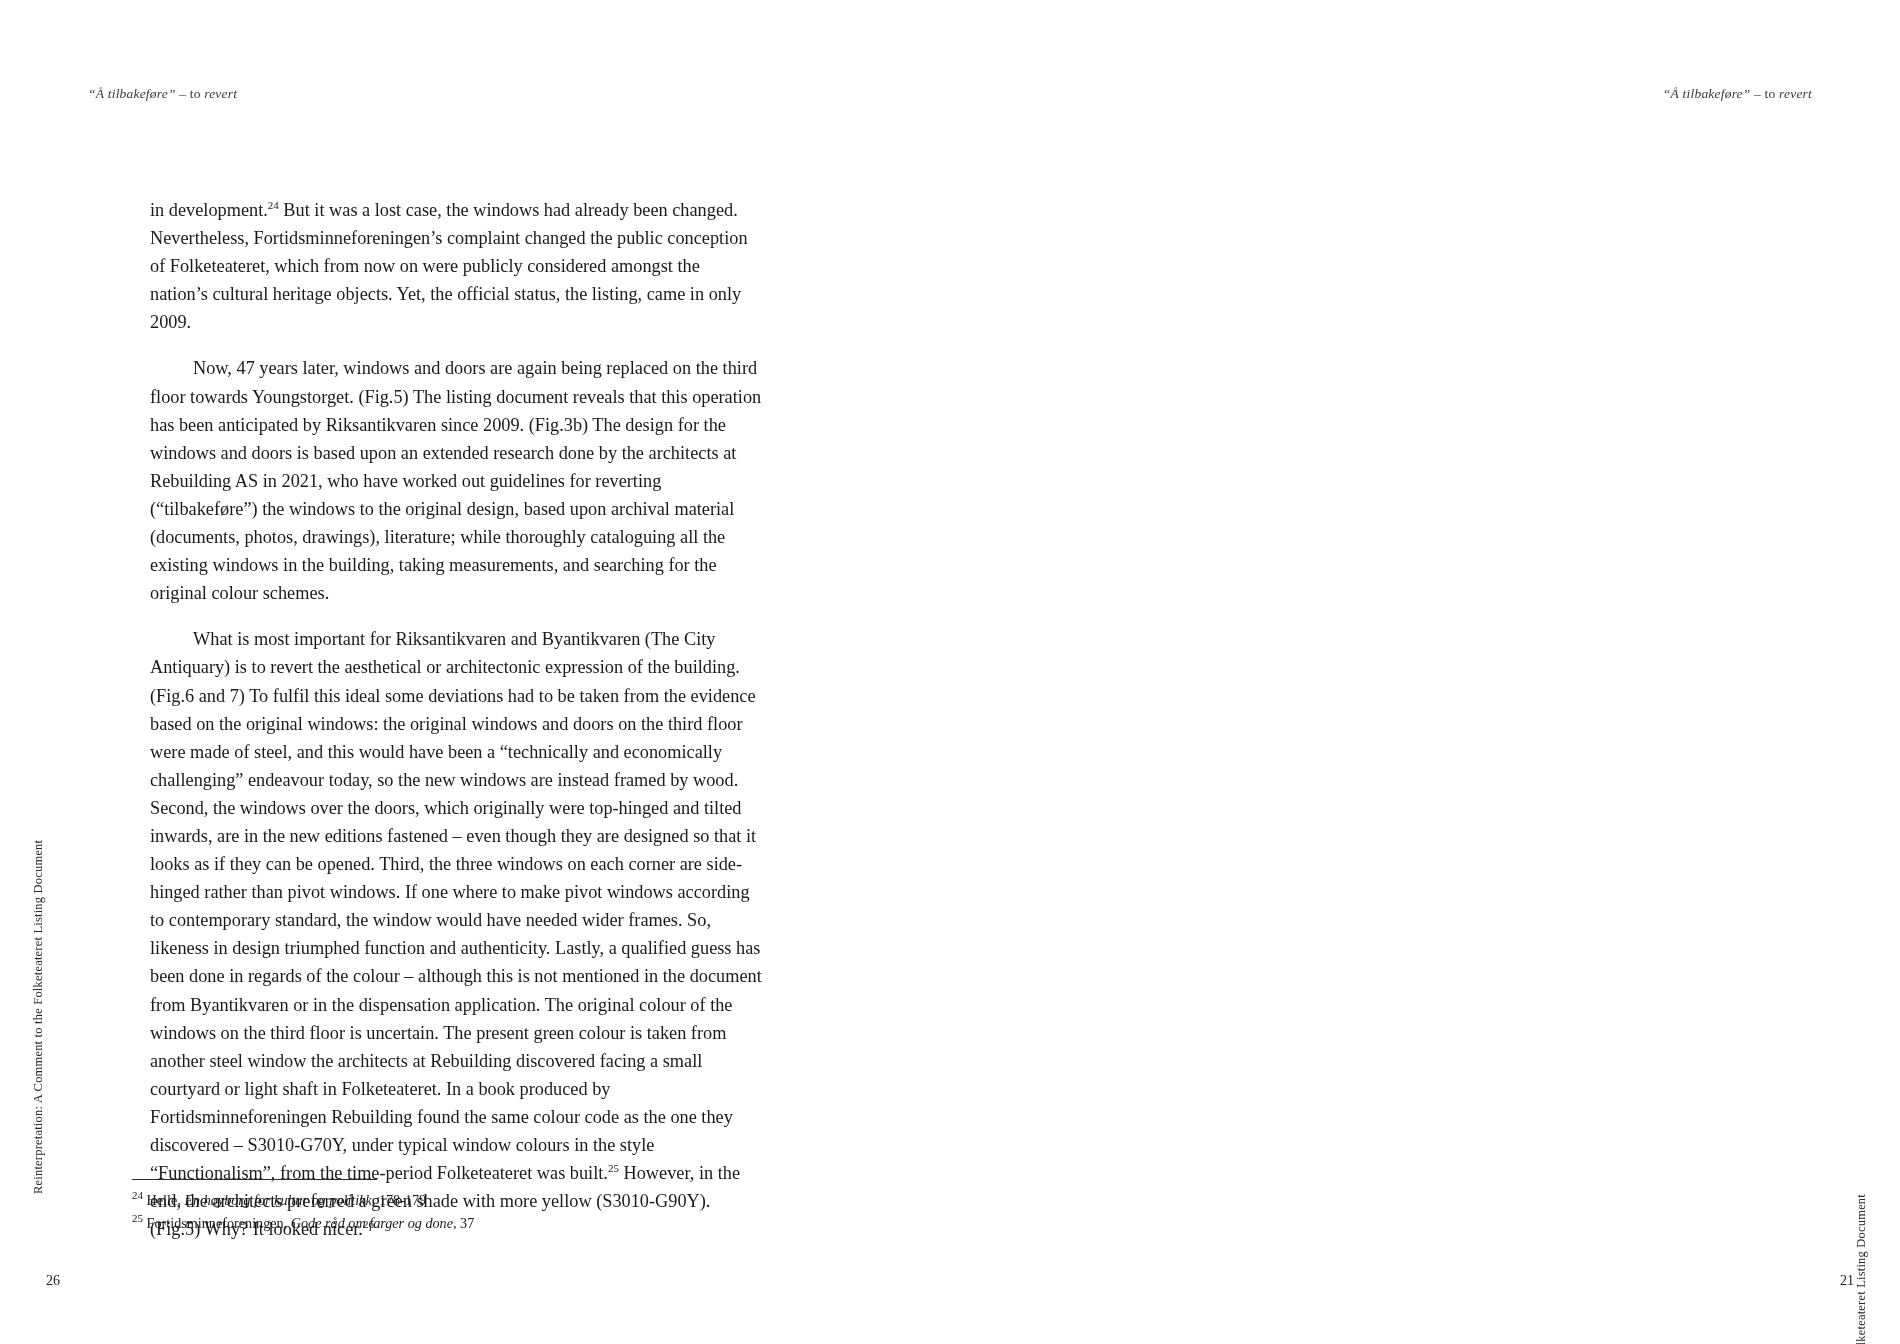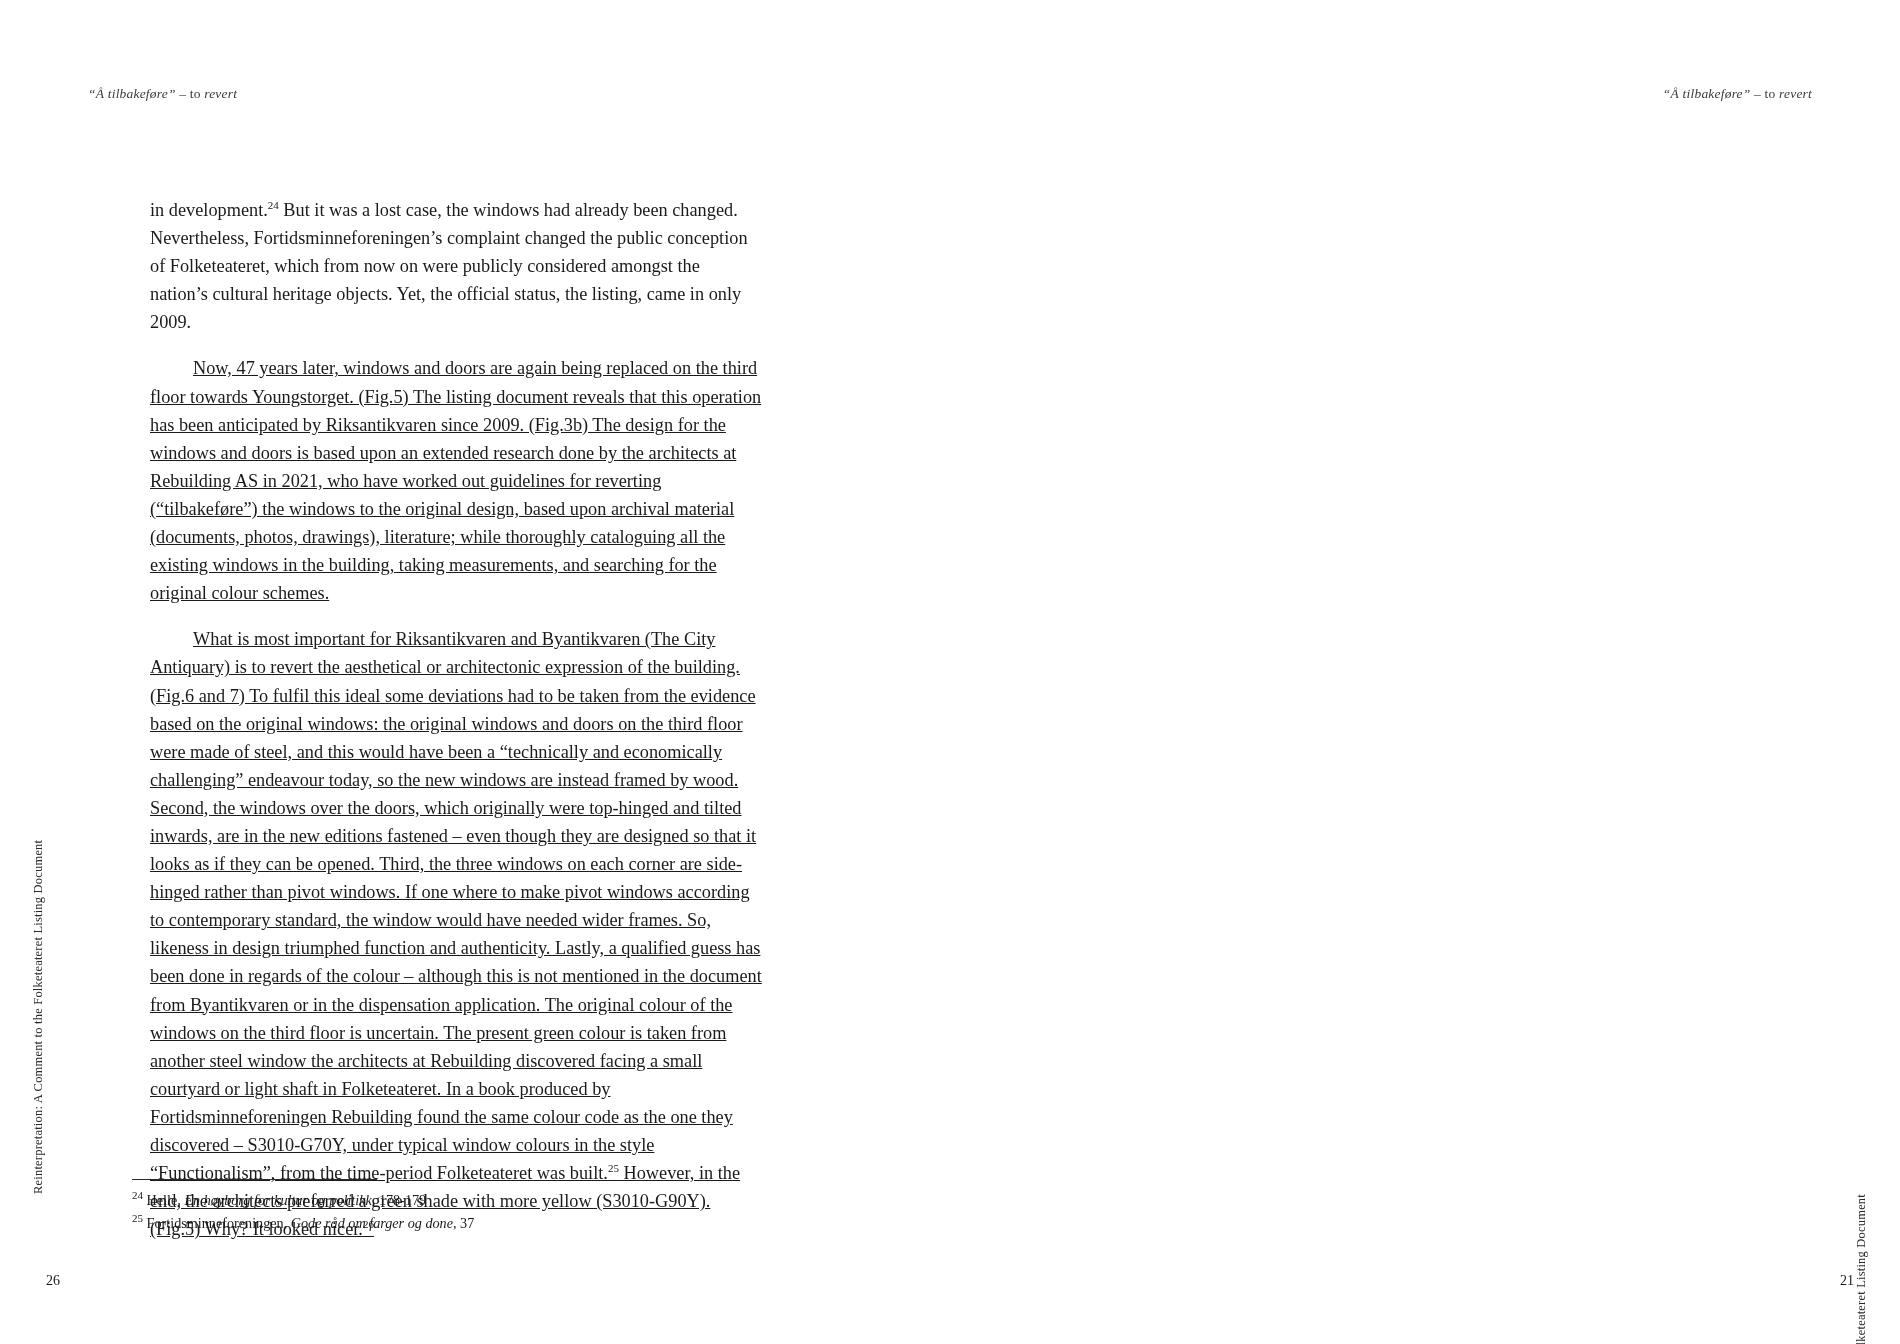--- a/index.html
+++ b/index.html
@@ -83,21 +83,21 @@
     top: 178px;
     width: 648px;
   }
   .body-col p {
     margin: 18px;
     font-size: 18.3px;
     line-height: 28.1px;
     text-align: left;
     hyphens: none;
   }
-  .body-col p.indent { text-indent: 43px; text-decoration: underline; }
+  .body-col p.indent { text-indent: 43px; }
   sup {
     font-size: 11px;
     vertical-align: super;
     line-height: 0;
   }
 
   
   .footnotes {
     position: absolute;
     left: 132px;

